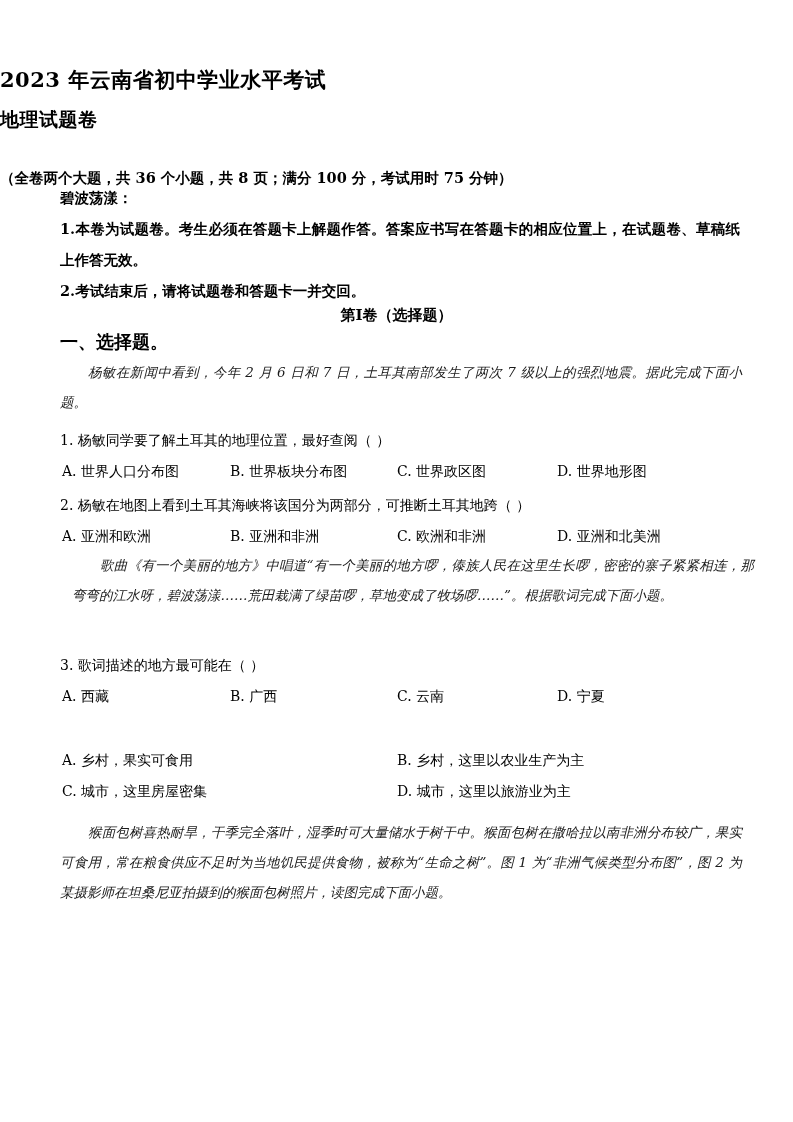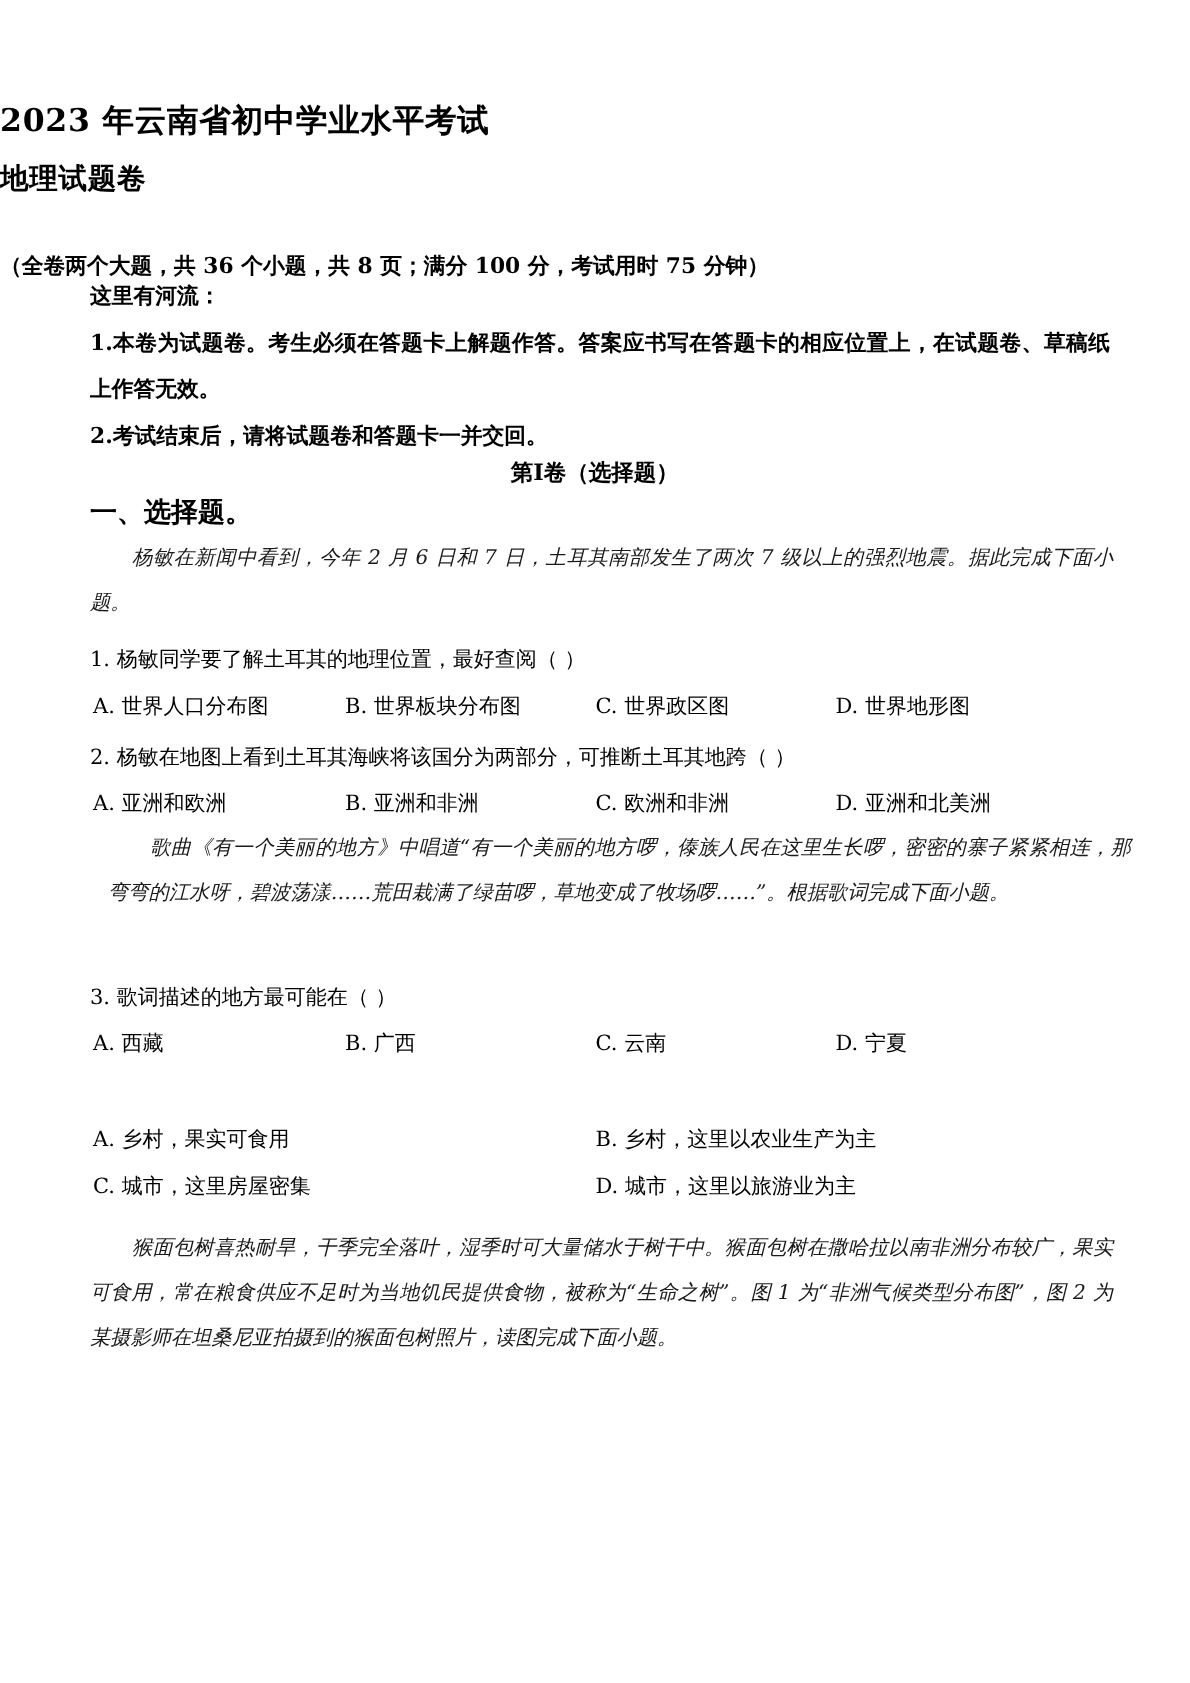--- a/index.html
+++ b/index.html
@@ -137,21 +137,21 @@
 </head>
 <body>
 
 <div class="page">
 
   <div class="title-main">2023 年云南省初中学业水平考试</div>
   <div class="title-sub">地理试题卷</div>
   <div class="title-note">（全卷两个大题，共 36 个小题，共 8 页；满分 100 分，考试用时 75 分钟）</div>
 
   <div class="notice">
-    <span class="line">这里有河流：</span>
+    <span class="line">碧波荡漾：</span>
     <span class="line">1.本卷为试题卷。考生必须在答题卡上解题作答。答案应书写在答题卡的相应位置上，在试题卷、草稿纸上作答无效。</span>
     <span class="line">2.考试结束后，请将试题卷和答题卡一并交回。</span>
   </div>
 
   <div class="juan-head">第Ⅰ卷（选择题）</div>
   <div class="section-head">一、选择题。</div>
 
   <div class="passage" style="top:357px;">杨敏在新闻中看到，今年 2 月 6 日和 7 日，土耳其南部发生了两次 7 级以上的强烈地震。据此完成下面小题。</div>
 
   <div class="q-stem" style="top:427px;">1. 杨敏同学要了解土耳其的地理位置，最好查阅（    ）</div>

